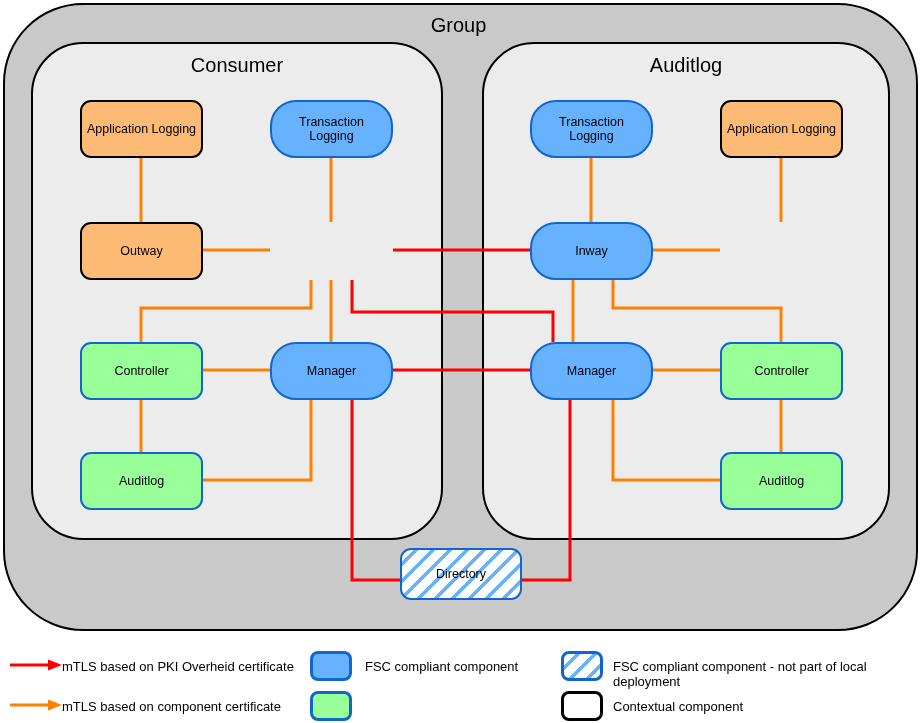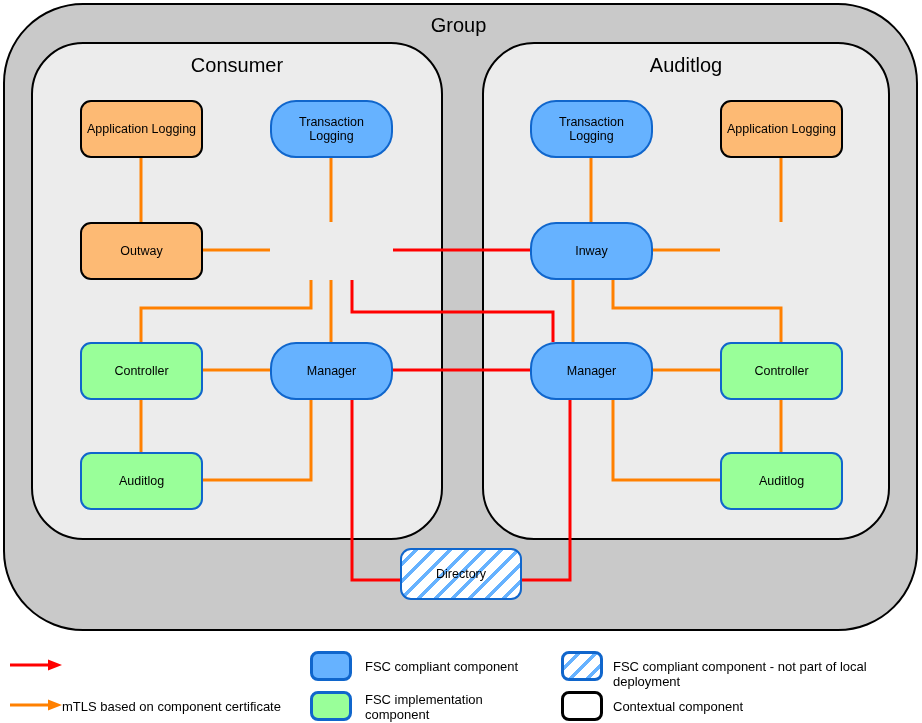--- a/index.html
+++ b/index.html
@@ -102,32 +102,32 @@
   <div class="node blue" style="left:530px;top:342px">Manager</div>
   <div class="node green" style="left:720px;top:342px">Controller</div>
   <div class="node green" style="left:720px;top:452px">Auditlog</div>
 
   <div class="node hatched directory" style="left:400px;top:548px">Directory</div>
 
   <svg class="legend-arrow" style="left:8px;top:657px" viewBox="0 0 58 16">
     <line x1="2" y1="8" x2="40" y2="8" stroke="var(--red,#FF0000)" stroke-width="3"></line>
     <polygon points="40,2.5 54,8 40,13.5" fill="var(--red,#FF0000)"></polygon>
   </svg>
+  <div class="legend-label" style="left:62px;top:659px">mTLS based on PKI Overheid certificate</div>
 
   <svg class="legend-arrow" style="left:8px;top:697px" viewBox="0 0 58 16">
     <line x1="2" y1="8" x2="40" y2="8" stroke="var(--orange,#FF8000)" stroke-width="3"></line>
     <polygon points="40,2.5 54,8 40,13.5" fill="var(--orange,#FF8000)"></polygon>
   </svg>
   <div class="legend-label" style="left:62px;top:699px">mTLS based on component certificate</div>
 
   <div class="legend-swatch sw-blue" style="left:310px;top:651px"></div>
   <div class="legend-label" style="left:365px;top:659px">FSC compliant component</div>
 
   <div class="legend-swatch sw-green" style="left:310px;top:691px"></div>
-  <div class="legend-label" style="left:365px;top:692px;width:150px">FSC implementation component</div>
 
   <div class="legend-swatch sw-hatch" style="left:561px;top:651px"></div>
   <div class="legend-label" style="left:613px;top:659px">FSC compliant component - not part of local deployment</div>
 
   <div class="legend-swatch sw-context" style="left:561px;top:691px"></div>
   <div class="legend-label" style="left:613px;top:699px">Contextual component</div>
 
 </div>
 
 </body></html>

